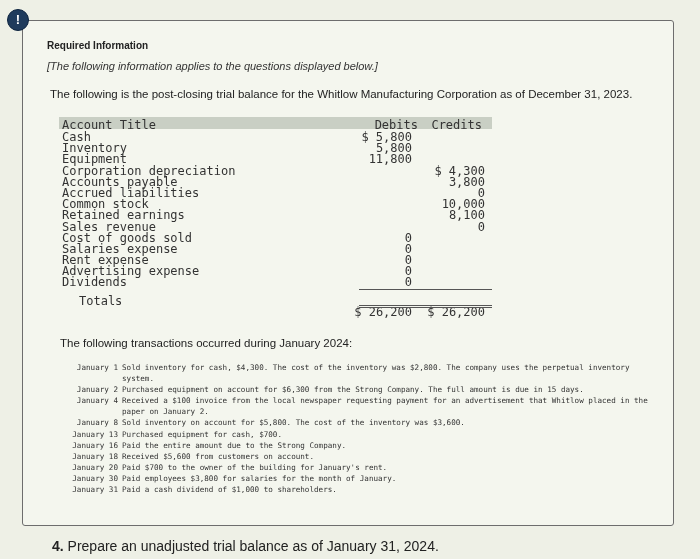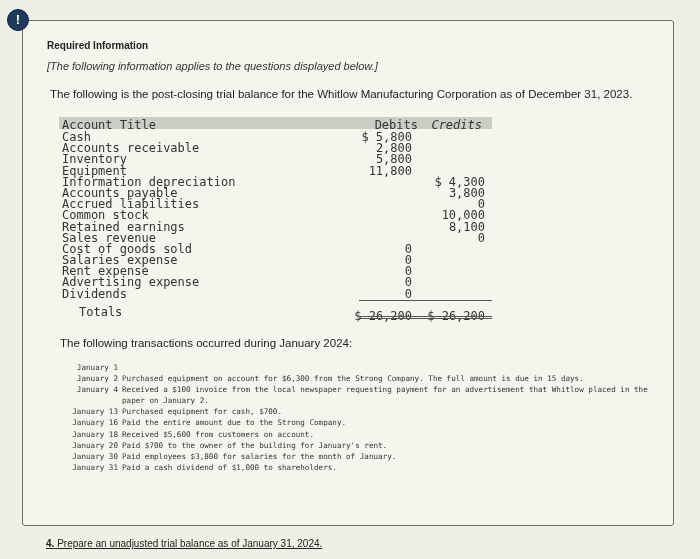--- a/index.html
+++ b/index.html
@@ -48,24 +48,24 @@
     .tb-header {
       background: #c9cfc4;
       height: 12px; position: relative;
     }
     .tb-row { height: 11.2px; position: relative; }
     .tb-cell { position: absolute; top: 1px; white-space: pre; }
     .c-title { left: 3px; }
     .c-deb { right: 80px; text-align: center; }
     .c-cred { right: 7px; text-align: right; }
     .tb-header .c-deb { right: 74px; }
-    .tb-header .c-cred { right: 10px; font-style: italic; }
+    .tb-header .c-cred { right: 10px; }
     .totals-row { height: 16px; position: relative; margin-top: 3px; }
     .totals-row .c-title { left: 20px; top: 5px; }
-    .totals-row .c-deb, .totals-row .c-cred { top: 9px; }
+    .totals-row .c-deb, .totals-row .c-cred { top: 16px; }
     .rule-top {
       position: absolute; left: 300px; right: 0; top: 0;
       border-top: 1px solid #555;
     }
     .rule-bottom {
       position: absolute; left: 300px; right: 0; bottom: -3px;
       border-top: 1px solid #555; border-bottom: 1px solid #555; height: 1px;
     }
     .trans-intro {
       position: absolute; left: 60px; top: 337px;
@@ -74,22 +74,22 @@
     .trans {
       position: absolute; left: 62px; top: 362px;
       width: 600px;
       font-family: "DejaVu Sans Mono", monospace;
       font-size: 7.6px; color: #333; line-height: 11.1px;
     }
     .trans-row { display: flex; }
     .trans-date { width: 56px; flex: none; white-space: pre; text-align: right; padding-right: 4px; }
     .trans-text { flex: 1; }
     .question {
-      position: absolute; left: 46px; top: 538px;
-      font-size: 10px; color: #222; text-decoration: underline;
+      position: absolute; left: 52px; top: 538px;
+      font-size: 14px; color: #222;
     }
     .question b { font-weight: bold; }
   </style>
 </head>
 <body>
 
 <div class="info-box"></div>
 <div class="alert-icon">!</div>
 
 <div class="req-title">Required Information</div>
@@ -102,36 +102,31 @@
     <span class="tb-cell c-deb">Debits</span>
     <span class="tb-cell c-cred">Credits</span>
   </div>
   <div id="tb-body">
       <div class="tb-row">
         <span class="tb-cell c-title">Cash</span>
         <span class="tb-cell c-deb">$ 5,800</span>
         <span class="tb-cell c-cred"></span>
       </div>
       <div class="tb-row">
-        <span class="tb-cell c-title">Accounts receivable</span>
-        <span class="tb-cell c-deb">2,800</span>
-        <span class="tb-cell c-cred"></span>
-      </div>
-      <div class="tb-row">
         <span class="tb-cell c-title">Inventory</span>
         <span class="tb-cell c-deb">5,800</span>
         <span class="tb-cell c-cred"></span>
       </div>
       <div class="tb-row">
         <span class="tb-cell c-title">Equipment</span>
         <span class="tb-cell c-deb">11,800</span>
         <span class="tb-cell c-cred"></span>
       </div>
       <div class="tb-row">
-        <span class="tb-cell c-title">Information depreciation</span>
+        <span class="tb-cell c-title">Corporation depreciation</span>
         <span class="tb-cell c-deb"></span>
         <span class="tb-cell c-cred">$ 4,300</span>
       </div>
       <div class="tb-row">
         <span class="tb-cell c-title">Accounts payable</span>
         <span class="tb-cell c-deb"></span>
         <span class="tb-cell c-cred">3,800</span>
       </div>
       <div class="tb-row">
         <span class="tb-cell c-title">Accrued liabilities</span>
@@ -185,28 +180,33 @@
     <span class="tb-cell c-deb">$ 26,200</span>
     <span class="tb-cell c-cred">$ 26,200</span>
     <div class="rule-bottom"></div>
   </div>
 </div>
 
 <div class="trans-intro">The following transactions occurred during January 2024:</div>
 <div class="trans" id="trans-list">
     <div class="trans-row">
       <span class="trans-date">January 1</span>
+      <span class="trans-text">Sold inventory for cash, $4,300. The cost of the inventory was $2,800. The company uses the perpetual inventory system.</span>
     </div>
     <div class="trans-row">
       <span class="trans-date">January 2</span>
       <span class="trans-text">Purchased equipment on account for $6,300 from the Strong Company. The full amount is due in 15 days.</span>
     </div>
     <div class="trans-row">
       <span class="trans-date">January 4</span>
       <span class="trans-text">Received a $100 invoice from the local newspaper requesting payment for an advertisement that Whitlow placed in the paper on January 2.</span>
+    </div>
+    <div class="trans-row">
+      <span class="trans-date">January 8</span>
+      <span class="trans-text">Sold inventory on account for $5,800. The cost of the inventory was $3,600.</span>
     </div>
     <div class="trans-row">
       <span class="trans-date">January 13</span>
       <span class="trans-text">Purchased equipment for cash, $700.</span>
     </div>
     <div class="trans-row">
       <span class="trans-date">January 16</span>
       <span class="trans-text">Paid the entire amount due to the Strong Company.</span>
     </div>
     <div class="trans-row">

